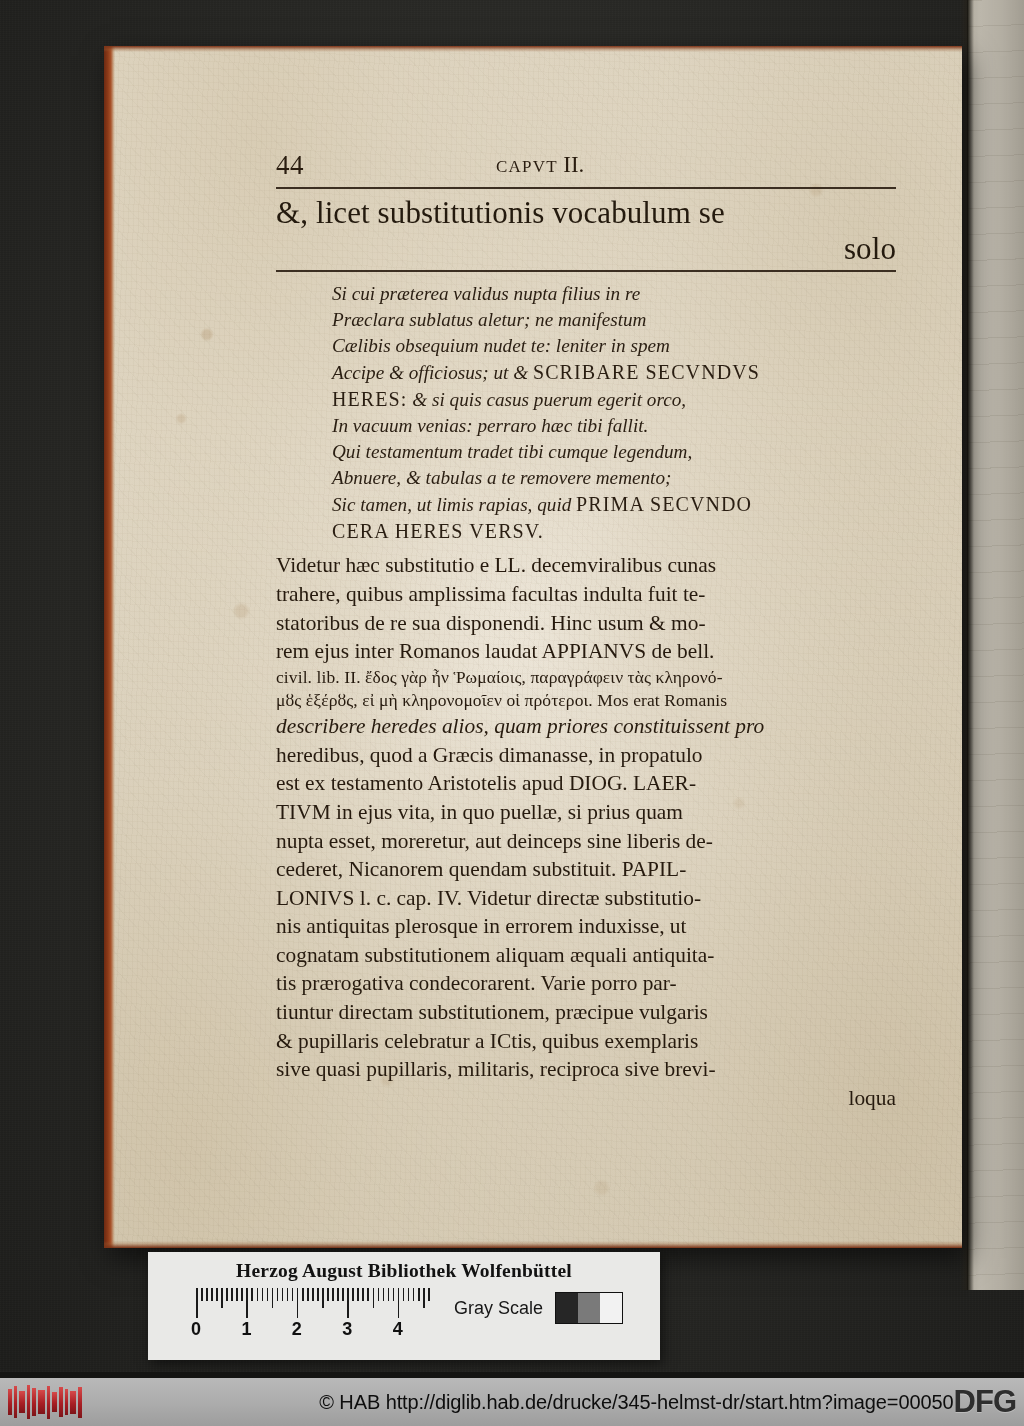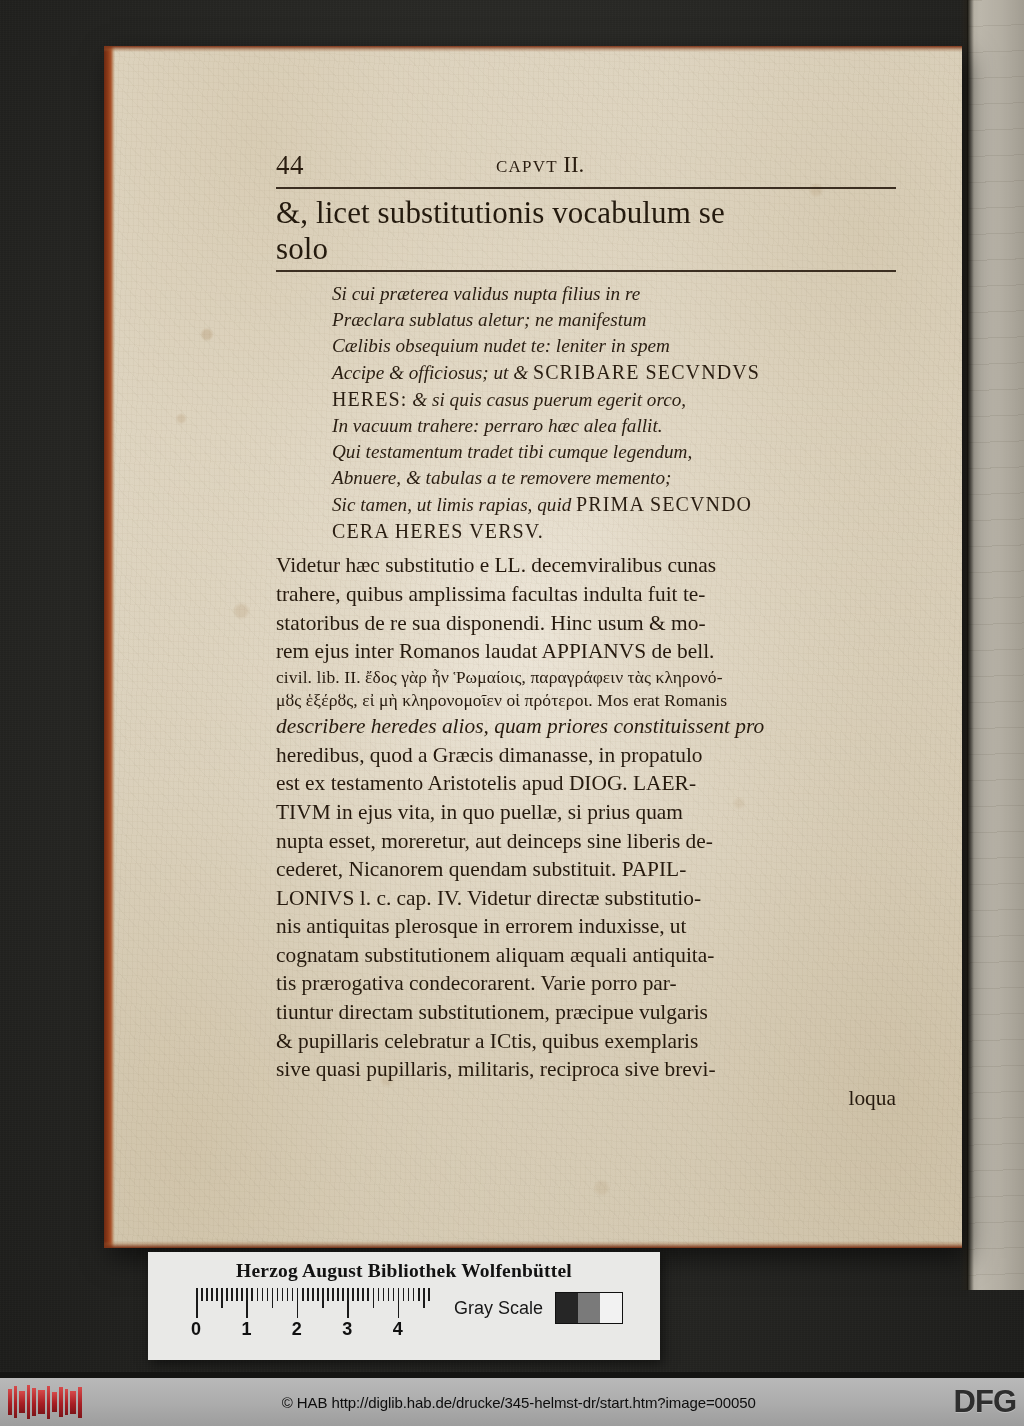--- a/index.html
+++ b/index.html
@@ -147,21 +147,21 @@
   }
   .rule.thin { border-top-width: 2px; }
   .rule.heavy { border-top-width: 2.8px; }
 
   .title-line {
     font-size: 31px;
     line-height: 1.16;
     letter-spacing: .1px;
     color: #241a0e;
   }
-  .title-line.r2 { }
+  .title-line.r2 { text-align: right; }
 
   .verse {
     margin: 9px 0 4px 0;
     padding-left: 56px;
     font-style: italic;
     font-size: 19.2px;
     line-height: 1.355;
     color: #2a1e12;
   }
   .verse .ln { white-space: nowrap; }
@@ -264,23 +264,23 @@
     margin-left: 6px;
     display: flex; align-items: center; justify-content: center;
     gap: 2px;
   }
   #hab-logo i {
     display: block;
     background: linear-gradient(180deg, #d64a4a 0%, #a81f24 55%, #7e1418 100%);
   }
   #footer-url {
     flex: 1;
-    text-align: center;
+    text-align: right;
     font-family: "Liberation Sans", sans-serif;
-    font-size: 15px;
+    font-size: 20px;
     color: #0d0d0d;
     letter-spacing: -.1px;
     white-space: nowrap;
   }
   #dfg-logo {
     margin-right: 8px;
     font-family: "Liberation Sans", sans-serif;
     font-weight: bold;
     font-size: 31px;
     letter-spacing: -1px;
@@ -332,21 +332,21 @@
         <div class="ln"><span>Præclara sublatus aletur; ne manifestum</span></div>
         <div class="ln"><span>Cælibis obsequium nudet te: leniter in spem</span></div>
         <div class="ln">
           <span>Accipe &amp; officiosus; ut &amp;</span>
           <span class="sc">SCRIBARE SECVNDVS</span>
         </div>
         <div class="ln hang">
           <span class="sc">HERES:</span>
           <span>&amp; si quis casus puerum egerit orco,</span>
         </div>
-        <div class="ln"><span>In vacuum trahere: perraro hæc alea fallit.</span></div>
+        <div class="ln"><span>In vacuum venias: perraro hæc tibi fallit.</span></div>
         <div class="ln"><span>Qui testamentum tradet tibi cumque legendum,</span></div>
         <div class="ln"><span>Abnuere, &amp; tabulas a te removere memento;</span></div>
         <div class="ln">
           <span>Sic tamen, ut limis rapias, quid</span>
           <span class="sc">PRIMA  SECVNDO</span>
         </div>
         <div class="ln hang">
           <span class="sc">CERA HERES VERSV.</span>
         </div>
       </div>

